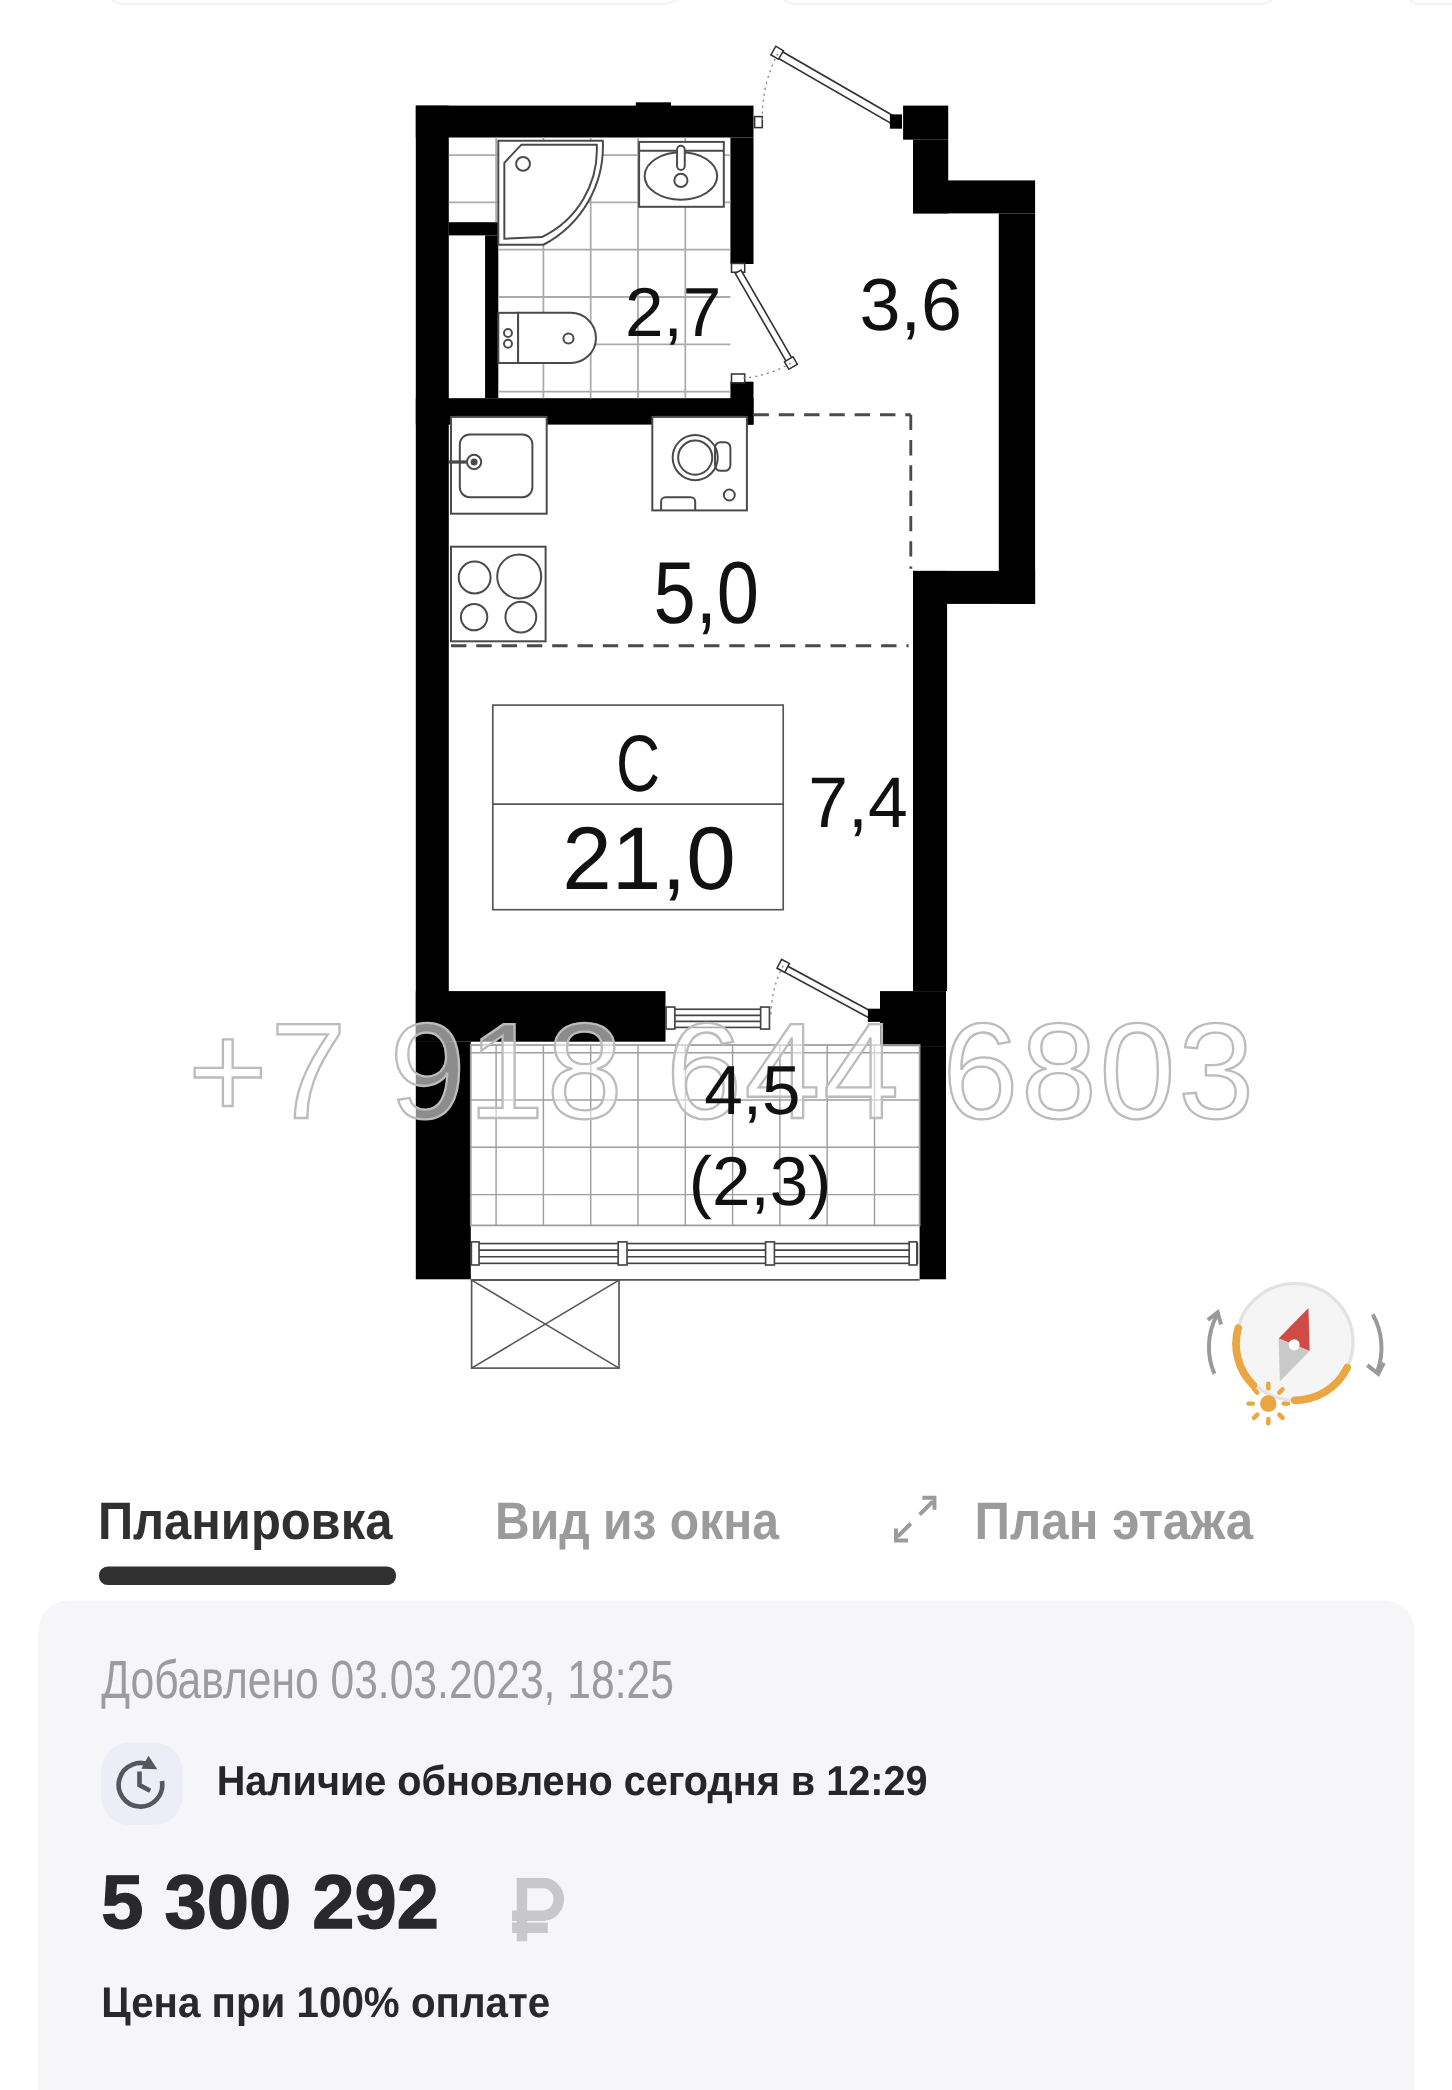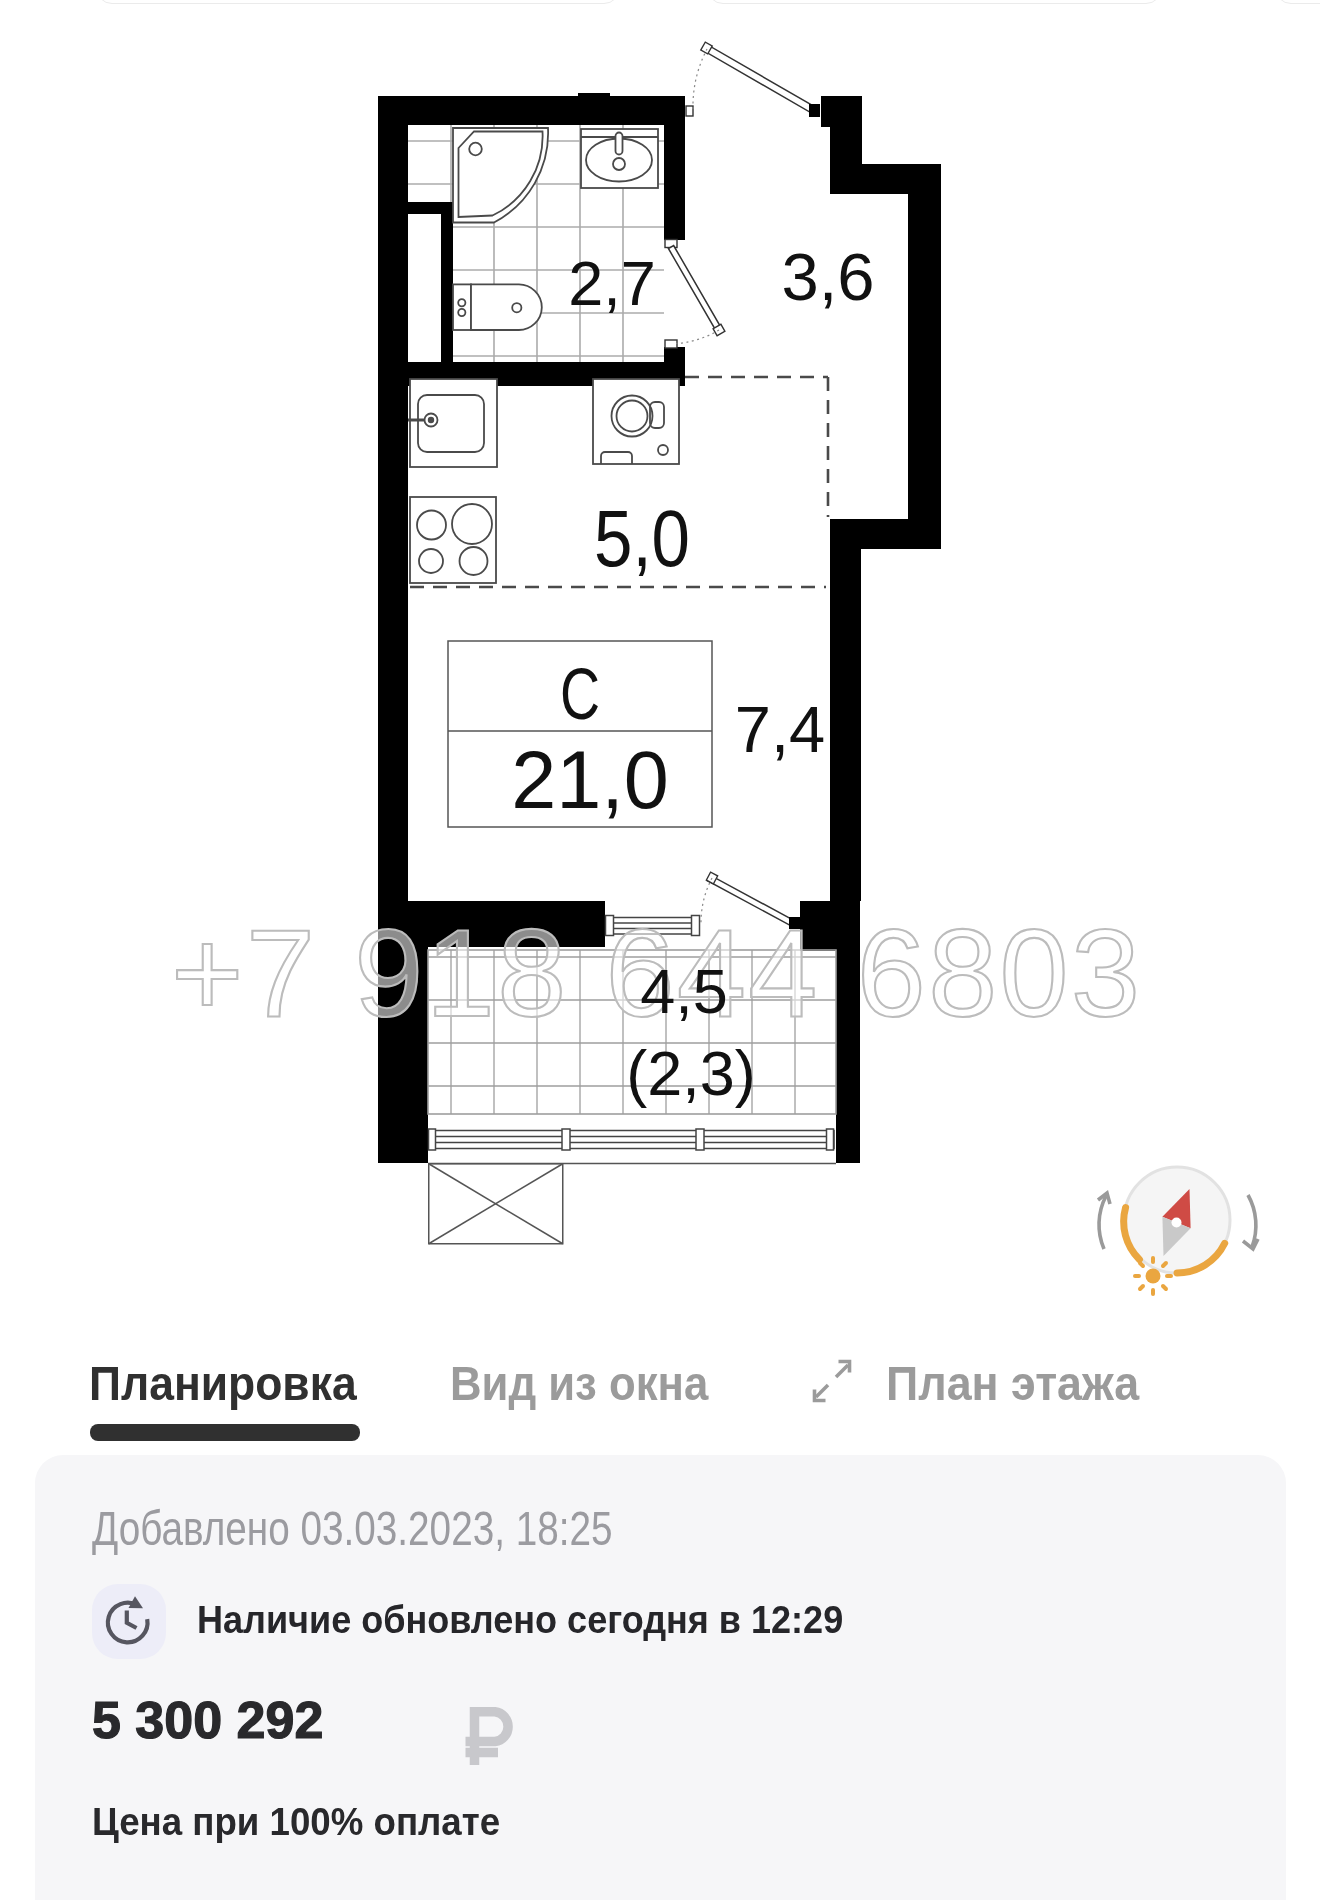--- a/index.html
+++ b/index.html
@@ -268,19 +268,19 @@
 <svg class="abs" style="left:92px;top:1584px" width="74" height="75" viewBox="0 0 74 75">
   <g stroke="#565660" stroke-width="4.2" fill="none">
     <path d="M55.2,35.1 A19.8,19.8 0 1 1 45.6,21.4"></path>
     <path d="M43,12.2 L51,24.3 L36.5,24 Z" fill="#565660" stroke="none"></path>
     <path d="M34.8,26.5 V38.8 L44.5,44"></path>
   </g>
 </svg>
 
 <div class="abs" style="left:197px;top:1599px;font-size:38px;font-weight:bold;color:#26262a;transform:scaleX(0.948);transform-origin:left top;white-space:nowrap;">Наличие обновлено сегодня в 12:29</div>
 
-<div class="abs" style="left:92px;top:1690px;font-size:52px;font-weight:bold;color:#29292c;-webkit-text-stroke:1.2px #29292c;">5 300 292</div>
+<div class="abs" style="left:92px;top:1690px;font-size:69px;font-weight:bold;color:#29292c;-webkit-text-stroke:1.2px #29292c;">5 300 292</div>
 
 <svg class="abs" style="left:465px;top:1707px" width="51" height="58" viewBox="0 0 51 58">
   <path d="M9.5,58 V4.75 H30 A15,15 0 0 1 30,34.5 H9.5 M0.5,34.5 H9.5 M0.5,45.5 H33" fill="none" stroke="#c8c8cc" stroke-width="9.5"></path>
 </svg>
 
 <div class="abs" style="left:92px;top:1800px;font-size:39px;font-weight:bold;color:#29292c;transform:scaleX(0.94);transform-origin:left top;white-space:nowrap;">Цена при 100% оплате</div>
 
 </body></html>

